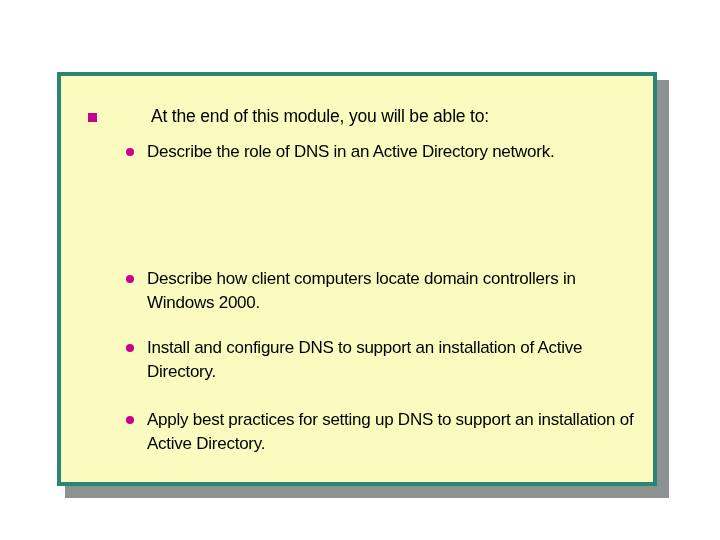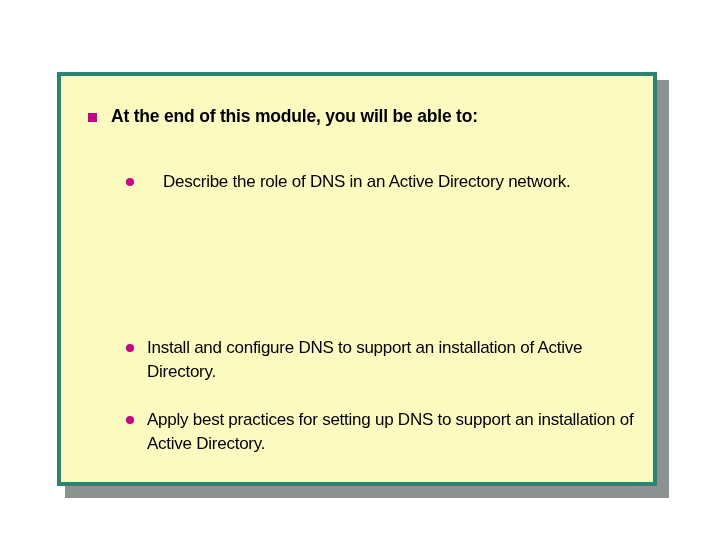--- a/index.html
+++ b/index.html
@@ -63,25 +63,26 @@
   .sq-bullet {
     width: 9px;
     height: 9px;
     background: #c8008c;
     margin-top: 8px;
     margin-right: 14px;
     flex: 0 0 auto;
   }
   .title-text {
     font-size: 17.5px;
-    font-weight: bold;
+    font-weight: normal;
     color: #000000;
     line-height: 22px;
     letter-spacing: -0.2px;
     white-space: nowrap;
+    margin-left: 40px;
   }
 
   
   .bullet-row {
     position: absolute;
     left: 65px;
     right: 10px;
     display: flex;
     align-items: flex-start;
   }
@@ -94,21 +95,21 @@
     margin-right: 13px;
     flex: 0 0 auto;
   }
   .bullet-text {
     font-size: 17px;
     color: #000000;
     line-height: 24px;
     letter-spacing: -0.25px;
   }
 
-  #bullet-0 { top: 94px; gap: 16px; }
+  #bullet-0 { top: 64px; }
   #bullet-1 { top: 122px; }
   #bullet-2 { top: 191px; }
   #bullet-3 { top: 260px; }
   #bullet-4 { top: 332px; }
 </style>
 </head>
 <body>
 
 <div id="slide-wrapper">
 
@@ -121,20 +122,24 @@
         <span class="sq-bullet"></span>
         <span class="title-text">At the end of this module, you will be able to:</span>
       </div>
 
       <div class="bullet-row" id="bullet-0">
         <span class="rnd-bullet"></span>
         <span class="bullet-text">Describe the role of DNS in an Active Directory network.</span>
       </div>
 
 
+      <div class="bullet-row" id="bullet-2">
+        <span class="rnd-bullet"></span>
+        <span class="bullet-text">Describe how client computers locate domain controllers in Windows 2000.</span>
+      </div>
 
       <div class="bullet-row" id="bullet-3">
         <span class="rnd-bullet"></span>
         <span class="bullet-text">Install and configure DNS to support an installation of Active Directory.</span>
       </div>
 
       <div class="bullet-row" id="bullet-4">
         <span class="rnd-bullet"></span>
         <span class="bullet-text">Apply best practices for setting up DNS to support an installation of Active Directory.</span>
       </div>

